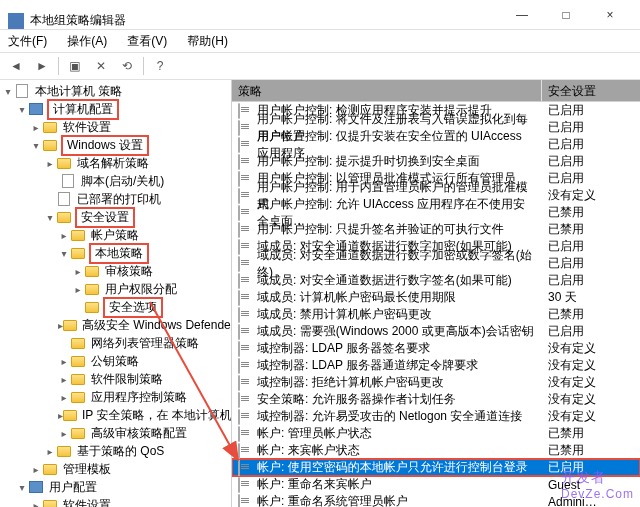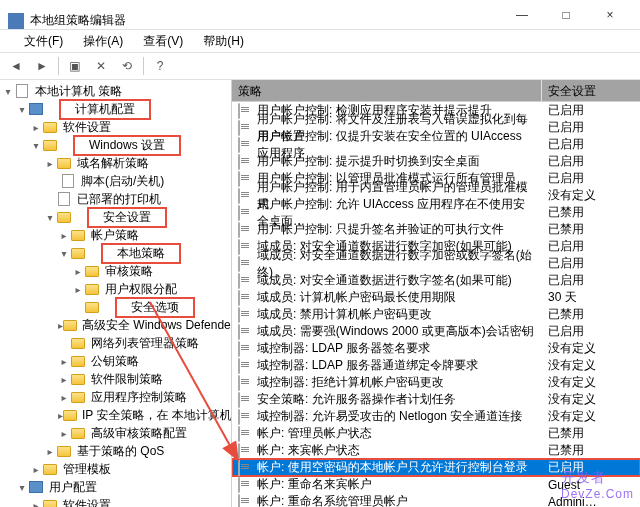--- a/index.html
+++ b/index.html
@@ -2,35 +2,35 @@
 <html><head>
 <meta charset="utf-8">
 <style>
 *{margin:0;padding:0;box-sizing:border-box;font-family:"Microsoft YaHei","Segoe UI",sans-serif;font-size:12px}
 body{background:#fff;width:640px;height:507px;overflow:hidden;position:relative}
 .titlebar{height:30px;display:flex;align-items:flex-end;padding:0 8px;border-bottom:1px solid #e0e0e0}
 .title-icon{width:16px;height:16px;background:#4a7ab8;margin-right:6px}
 .title-text{flex:1}
 .win-controls{display:flex;gap:0}
 .win-btn{width:44px;height:28px;display:flex;align-items:center;justify-content:center;color:#333}
-.menubar{height:22px;display:flex;align-items:flex-end;padding:0 20px;gap:12px}
+.menubar{height:22px;display:flex;align-items:flex-end;padding:0 4px;gap:12px}
 .menu-item{padding:2px 4px}
 .toolbar{height:28px;display:flex;align-items:center;padding:0 4px;gap:2px;border-top:1px solid #e0e0e0;border-bottom:1px solid #e0e0e0}
 .tb-btn{width:24px;height:22px;display:flex;align-items:center;justify-content:center;color:#555}
 .tb-sep{width:1px;height:18px;background:#ccc;margin:0 2px}
 .main{display:flex;height:calc(507px - 80px);position:relative}
 .tree{width:232px;overflow:auto;border-right:1px solid #d0d0d0;padding:2px 0}
 .tree-node{display:flex;align-items:center;height:18px;white-space:nowrap;cursor:default}
 .tree-exp{width:12px;text-align:center;color:#666;font-size:10px}
 .tree-icon{width:16px;height:14px;margin-right:3px;display:inline-flex;align-items:center;justify-content:center}
 .folder-icon{width:14px;height:11px;background:linear-gradient(#fce28a,#f5c33b);border:1px solid #d4a017;border-radius:1px}
 .computer-icon{width:14px;height:12px;background:#5a8fc7;border:1px solid #3a6fa7}
 .doc-icon{width:12px;height:14px;background:#fff;border:1px solid #999}
 .tree-label{padding:0 2px}
-.hl-red{border:2px solid #e74c3c;padding:0 14px;margin:-1px 12px}
+.hl-red{border:2px solid #e74c3c;padding:0 4px;margin:-1px 0}
 .list{flex:1;overflow:auto;position:relative}
 .list-header{display:flex;height:22px;border-bottom:1px solid #d0d0d0;position:sticky;top:0;background:#a3a3a3}
 .col-policy{width:310px;padding:3px 6px;border-right:1px solid #e0e0e0}
 .col-setting{flex:1;padding:3px 6px}
 .list-row{display:flex;height:17px;align-items:center}
 .list-row .col-policy{display:flex;align-items:center;border:none;overflow:hidden}
 .list-row .col-setting{border:none}
 .row-icon{width:16px;height:14px;margin-right:3px;flex-shrink:0}
 .policy-icon{width:14px;height:14px;background:#e8e8e8;border:1px solid #aaa;border-radius:1px;position:relative}
 .policy-icon::after{content:"";position:absolute;left:2px;top:3px;width:8px;height:1px;background:#888;box-shadow:0 2px #888,0 4px #888}

